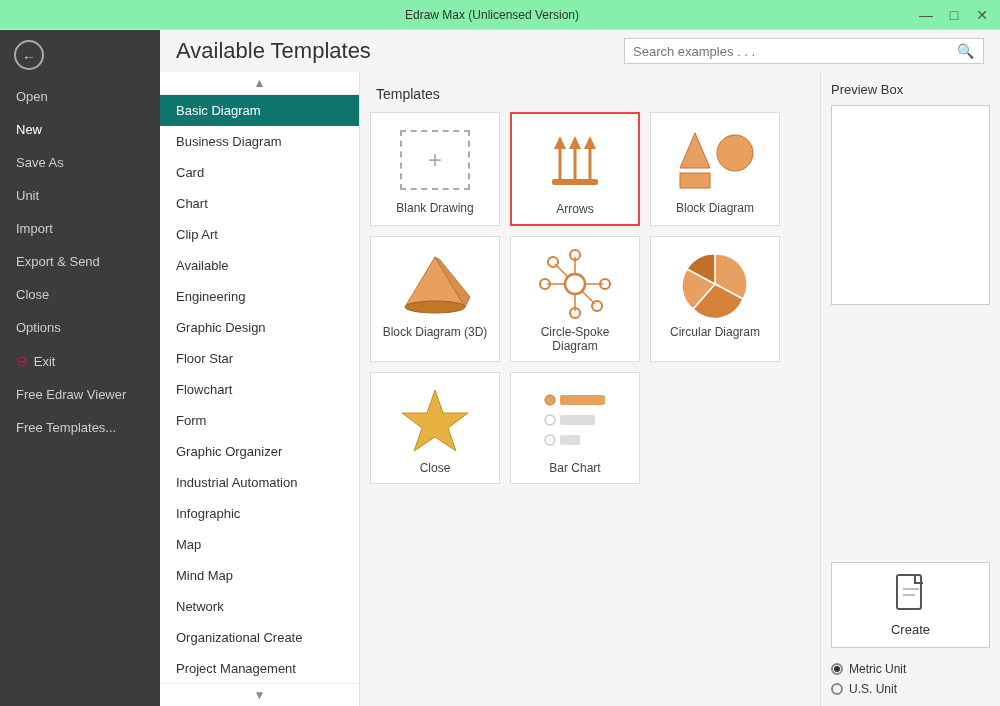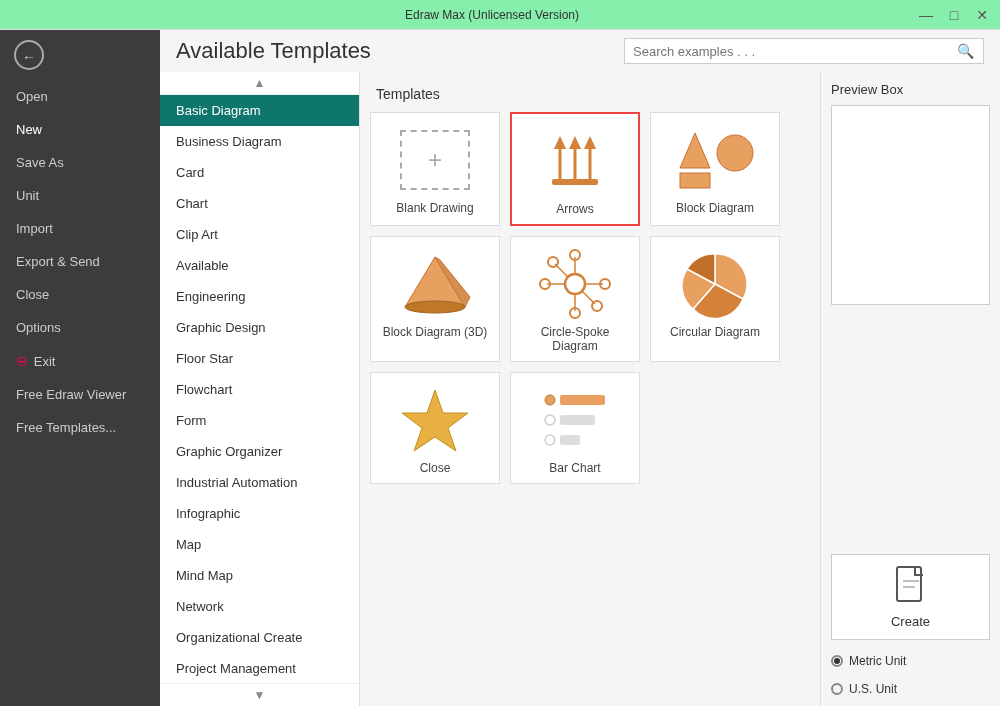--- a/index.html
+++ b/index.html
@@ -226,21 +226,21 @@
       flex-direction: column;
       align-items: center;
       background: #fff;
       border: 1px solid #ccc;
       padding: 10px;
       cursor: pointer;
       margin-top: 10px;
     }
     .create-doc-icon { font-size: 28px; color: #555; margin-bottom: 4px; }
     .create-btn-label { font-size: 13px; color: #333; }
-    .unit-options { margin-top: 14px; display: flex; flex-direction: column; gap: 14px; }
+    .unit-options { margin-top: 14px; display: flex; flex-direction: column; gap: 6px; }
     .unit-option { display: flex; align-items: center; gap: 6px; font-size: 12px; color: #333; cursor: pointer; }
     .radio-dot {
       width: 12px; height: 12px;
       border-radius: 50%;
       border: 2px solid #888;
       display: flex; align-items: center; justify-content: center;
     }
     .radio-dot.checked::after {
       content: '';
       width: 6px; height: 6px;

